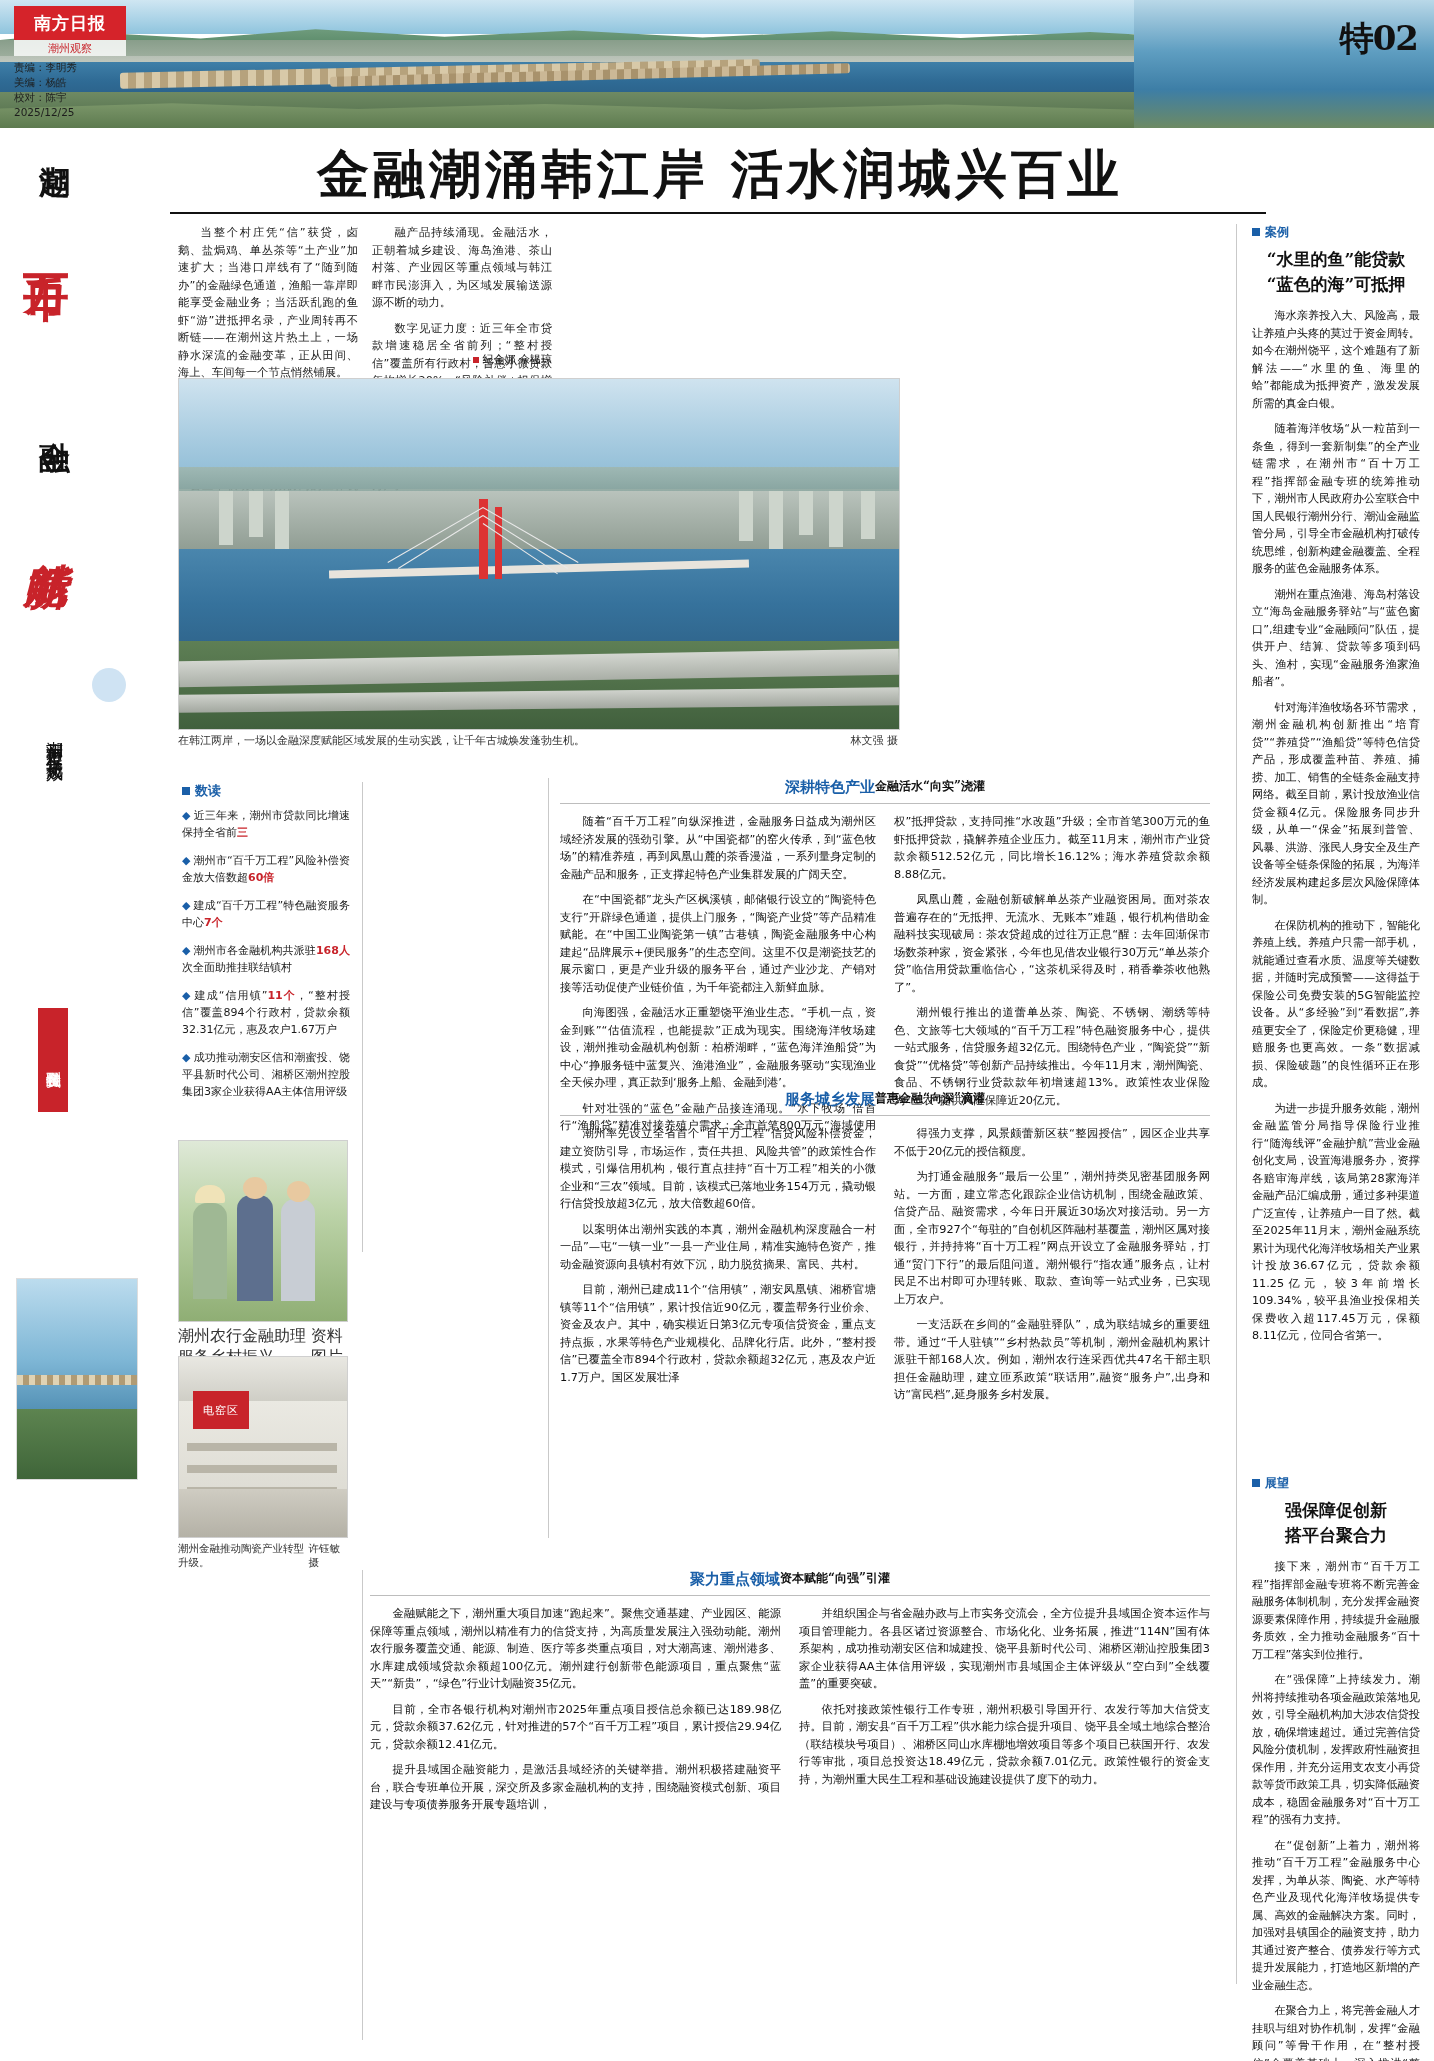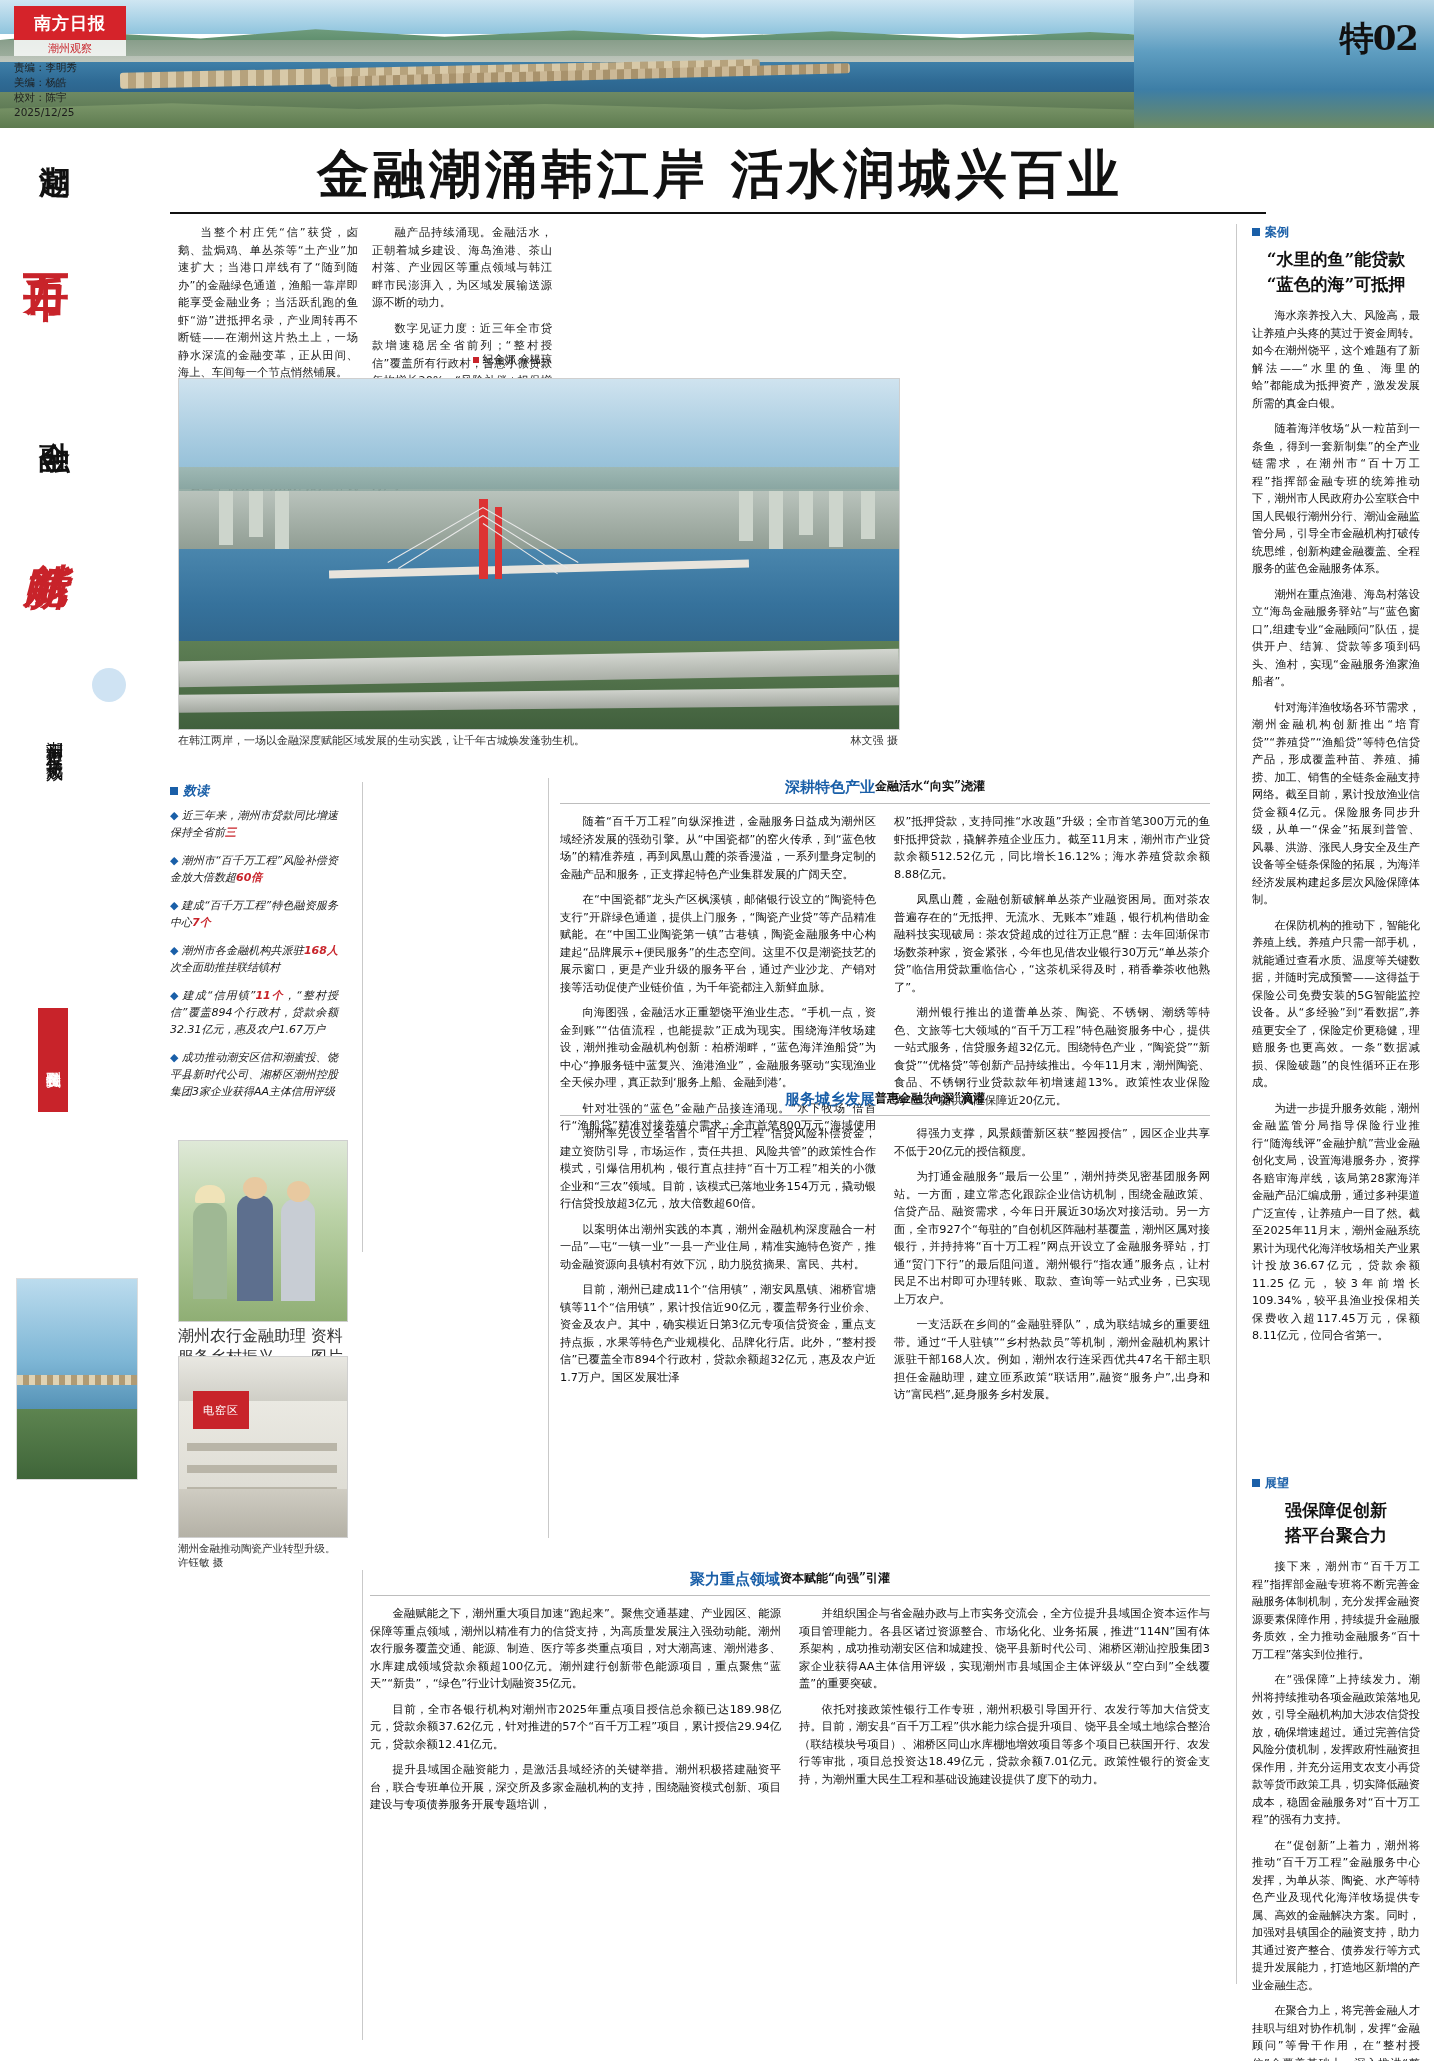--- a/index.html
+++ b/index.html
@@ -107,21 +107,21 @@
   .mp-road2{position:absolute;left:0;top:312px;width:100%;height:18px;
     background:linear-gradient(180deg,#cfd2cc 0%,#a2a79f 100%);transform:rotate(-.6deg);}
   .mp-bridge{position:absolute;left:150px;top:186px;width:420px;height:8px;background:#e8e4dc;transform:rotate(-1.5deg);}
   .mp-pylon{position:absolute;left:300px;top:120px;width:9px;height:80px;background:#d33;}
   .mp-pylon2{position:absolute;left:316px;top:128px;width:7px;height:72px;background:#d33;}
   .mp-cable{position:absolute;background:#e9e9e9;height:1px;transform-origin:left center;}
   .photo-cap{position:absolute;left:178px;top:733px;width:720px;font-size:11px;color:#333;
     display:flex;justify-content:space-between;}
 
   
-  .shudu{position:absolute;left:170px;top:782px;width:168px;font-style:italic;}
+  .shudu{position:absolute;left:182px;top:782px;width:168px;}
   .shudu-title{font-size:13px;font-weight:bold;color:#1a5fa8;margin-bottom:7px;}
   .shudu-title .sq{display:inline-block;width:8px;height:8px;background:#1a5fa8;margin-right:5px;}
   .shudu-item{font-size:11px;line-height:17px;margin-bottom:11px;color:#1a1a1a;text-align:justify;}
   .shudu-item .bullet{color:#1a5fa8;margin-right:3px;}
   .hi{color:#c8232a;font-weight:bold;}
   .shudu-rule{position:absolute;left:362px;top:782px;width:1px;height:470px;background:#c9c9c9;}
 
   
   .photo2{position:absolute;left:178px;top:1140px;width:168px;height:180px;overflow:hidden;border:1px solid #cfcfcf;}
   .p2-sky{position:absolute;inset:0;background:linear-gradient(180deg,#dfe9d8 0%,#bcd3a8 40%,#8fae74 100%);}
@@ -133,21 +133,21 @@
   .p2-h3{position:absolute;left:108px;top:40px;width:23px;height:21px;background:#e8c9a0;border-radius:50%;}
   .cap2{position:absolute;left:178px;top:1326px;width:168px;font-size:16px;color:#333;display:flex;justify-content:space-between;}
 
   .photo3{position:absolute;left:178px;top:1356px;width:168px;height:180px;overflow:hidden;border:1px solid #cfcfcf;}
   .p3-bg{position:absolute;inset:0;background:linear-gradient(180deg,#f0efe9 0%,#d8d6cd 100%);}
   .p3-ceil{position:absolute;left:0;top:0;width:100%;height:44px;background:linear-gradient(180deg,#e9e8e2 0%,#cfcec6 100%);}
   .p3-sign{position:absolute;left:14px;top:34px;width:56px;height:38px;background:#c8232a;color:#fff;font-size:11px;
     display:flex;align-items:center;justify-content:center;letter-spacing:1px;}
   .p3-shelf{position:absolute;left:8px;width:150px;height:8px;background:#b9b5a8;}
   .p3-floor{position:absolute;left:0;bottom:0;width:100%;height:48px;background:linear-gradient(180deg,#cfccc2 0%,#b4b1a6 100%);}
-  .cap3{position:absolute;left:178px;top:1542px;width:168px;font-size:10.5px;color:#333;display:flex;flex-direction:column;}
+  .cap3{position:absolute;left:178px;top:1542px;width:168px;font-size:10.5px;color:#333;display:flex;}
 
   
   .sec{position:absolute;width:430px;}
   .sec-h{font-size:15px;font-weight:bold;color:#1a5fa8;
     font-family:"DejaVu Serif","Liberation Serif",serif;display:flex;justify-content:center;}
   .sec-h .sub{color:#111;font-weight:bold;font-size:12px;}
   .sec-rule{height:1px;background:#bdbdbd;margin:6px 0 9px 0;}
   .twocol{column-count:2;column-gap:18px;font-size:11.3px;line-height:17.5px;text-align:justify;}
   .twocol p{margin:0 0 8px 0;text-indent:2em;}
 

